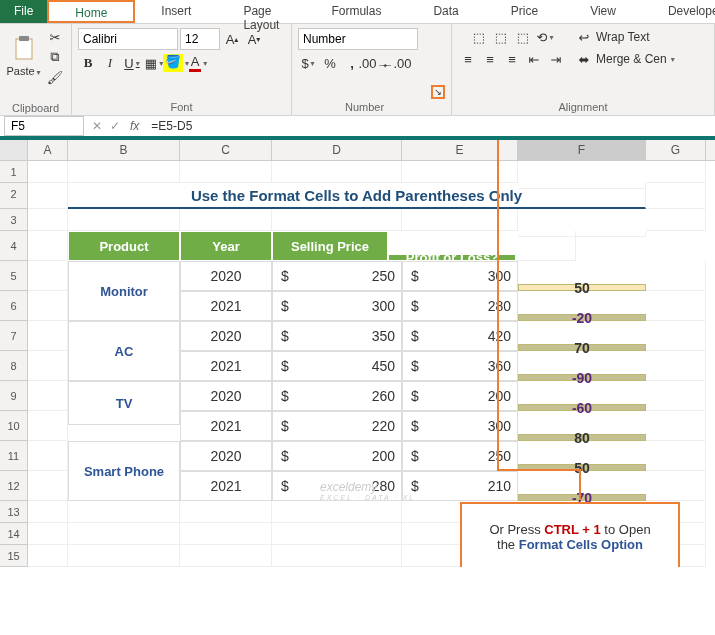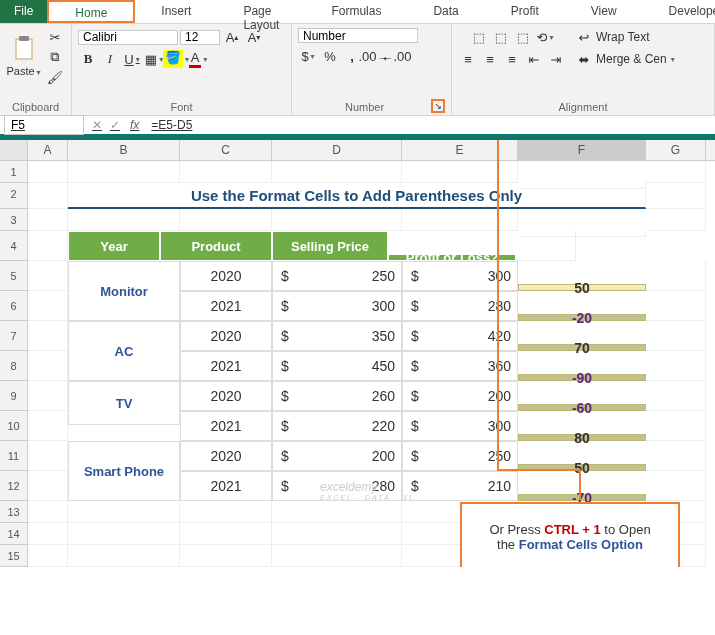--- a/index.html
+++ b/index.html
@@ -7,38 +7,38 @@
 
 
 .tabs { display: flex; border-bottom: 1px solid #d4d4d4; background: #fff; height: 24px; align-items: stretch; }
 .tab { padding: 4px 26px; font-size: 12px; cursor: pointer; color: #444; }
 .tab.active { border: 2px solid #ed7d31; color: #217346; font-weight: 400; }
 .tab.file { background: #217346; color: #fff; padding: 4px 14px; }
 
 
 .ribbon { display: flex; background: #f3f2f1; border-bottom: 1px solid #d4d4d4; height: 92px; }
 .group { border-right: 1px solid #d4d4d4; display: flex; flex-direction: column; justify-content: space-between; padding: 4px 6px 2px 6px; }
-.group-label { text-align: center; font-size: 11px; color: #666; padding-top: 2px; }
+.group-label { text-align: center; font-size: 11px; color: #666; padding-top: 2px; margin-top: 14px; }
 .group-body { display: flex; gap: 4px; align-items: flex-start; flex: 1; }
 .btncol { display: flex; flex-direction: column; gap: 2px; align-items: center; }
 .big-btn { width: 38px; height: 56px; display: flex; flex-direction: column; align-items: center; justify-content: center; gap: 2px; font-size: 11px; }
 .sm { width: 20px; height: 18px; display: flex; align-items: center; justify-content: center; font-size: 13px; cursor: pointer; }
 .row { display: flex; gap: 2px; align-items: center; }
-.sel { border: 1px solid #c8c8c8; background: #fff; height: 15px; font-size: 12px; padding: 1px 4px; }
+.sel { border: 1px solid #c8c8c8; background: #fff; height: 22px; font-size: 12px; padding: 1px 4px; }
 .sel.font { width: 100px; }
 .sel.size { width: 40px; }
 .sel.num { width: 120px; }
 .launcher { width: 14px; height: 14px; border: 2px solid #ed7d31; display: flex; align-items: center; justify-content: center; font-size: 9px; cursor: pointer; position: relative; }
 .launcher-row { display:flex; justify-content:flex-end; }
 .bold { font-weight: bold; font-family: "Times New Roman"; }
 .italic { font-style: italic; font-family: "Times New Roman"; }
 .underline { text-decoration: underline; }
 
 
-.fbar { display: flex; align-items: center; border-bottom: 6px solid #0f766e; height: 24px; background: #fff; text-decoration: underline; }
+.fbar { display: flex; align-items: center; border-bottom: 4px solid #0f766e; height: 24px; background: #fff; }
 .namebox { width: 80px; border: 1px solid #c8c8c8; height: 20px; padding: 1px 6px; font-size: 12px; margin: 0 4px; background:#fff; }
 .fx { padding: 0 6px; font-style: italic; color: #666; }
 .formula { flex: 1; padding: 2px 6px; font-size: 12px; }
 .fbtn { width:18px; text-align:center; color:#999; cursor:pointer; }
 
 
 .grid { position: relative; }
 .colhdrs { display: flex; background: #f3f2f1; border-bottom: 1px solid #ccc; }
 .corner { width: 28px; height: 20px; border-right: 1px solid #ccc; background: #e6e6e6; }
 .ch { height: 20px; border-right: 1px solid #ccc; text-align: center; font-size: 12px; color: #555; line-height: 20px; }
@@ -77,21 +77,21 @@
 </head>
 <body>
 
 <div class="tabs">
   <div class="tab file">File</div>
   <div class="tab active">Home</div>
   <div class="tab">Insert</div>
   <div class="tab">Page Layout</div>
   <div class="tab">Formulas</div>
   <div class="tab">Data</div>
-  <div class="tab">Profit</div>
+  <div class="tab">Price</div>
   <div class="tab">View</div>
   <div class="tab">Developer</div>
   <div class="tab">Help</div>
 </div>
 
 <div class="ribbon">
 
   <div class="group" style="width:72px">
     <div class="group-body">
       <div class="big-btn">
@@ -229,22 +229,22 @@
         <div class="c B"></div>
         <div class="c C"></div>
         <div class="c D"></div>
         <div class="c E"></div>
         <div class="c F"></div>
         <div class="c G"></div>
       </div>
       <div class="r tall">
         <div class="rh">4</div>
         <div class="c A"></div>
+        <div class="c B tblhdr">Product</div>
         <div class="c C tblhdr">Year</div>
-        <div class="c B tblhdr">Product</div>
         <div class="c E tblhdr">Selling Price</div>
         <div class="c F tblhdr">Profit or Loss?</div>
         <div class="c G"></div>
       </div>
       <div class="r tall">
         <div class="rh" style="line-height: 30px;">5</div>
         <div class="c A"></div>
         <div class="c B prod" style="height: 60px; margin-bottom: -30px; position: relative; z-index: 1;">Monitor</div>
         <div class="c C yr">2020</div>
         <div class="c D cur">

